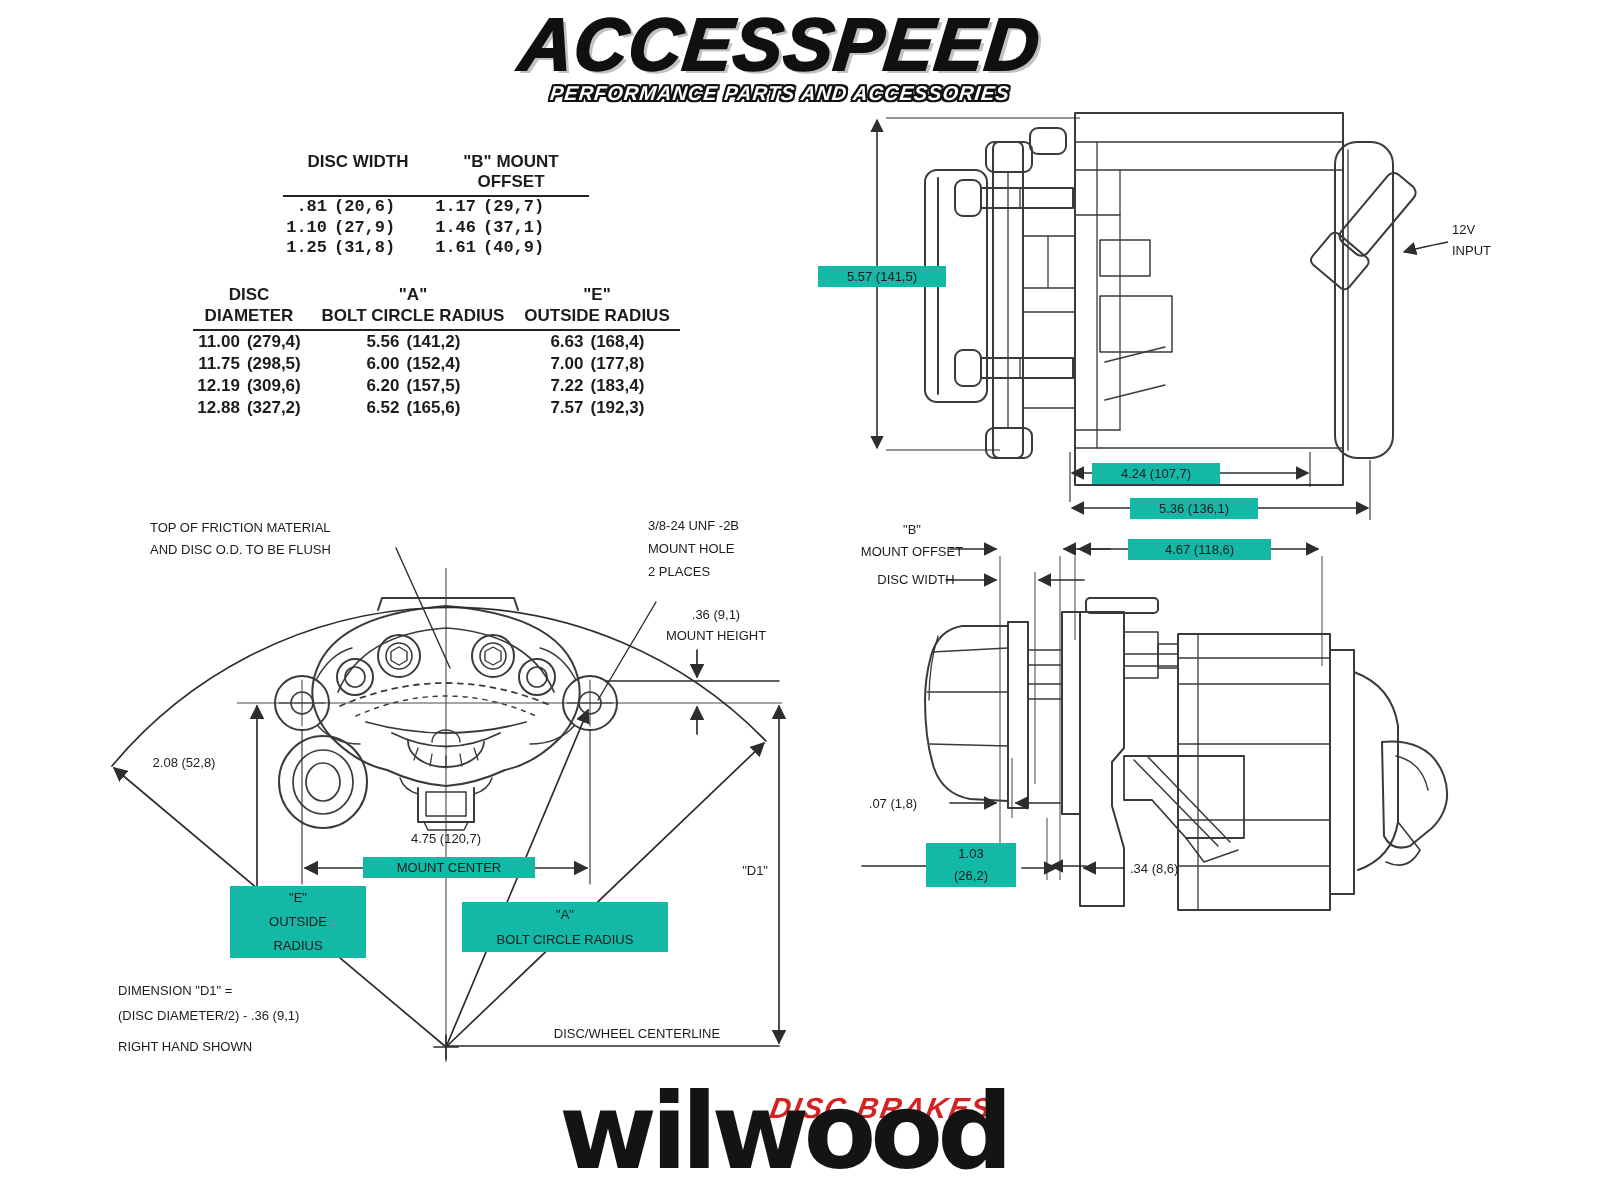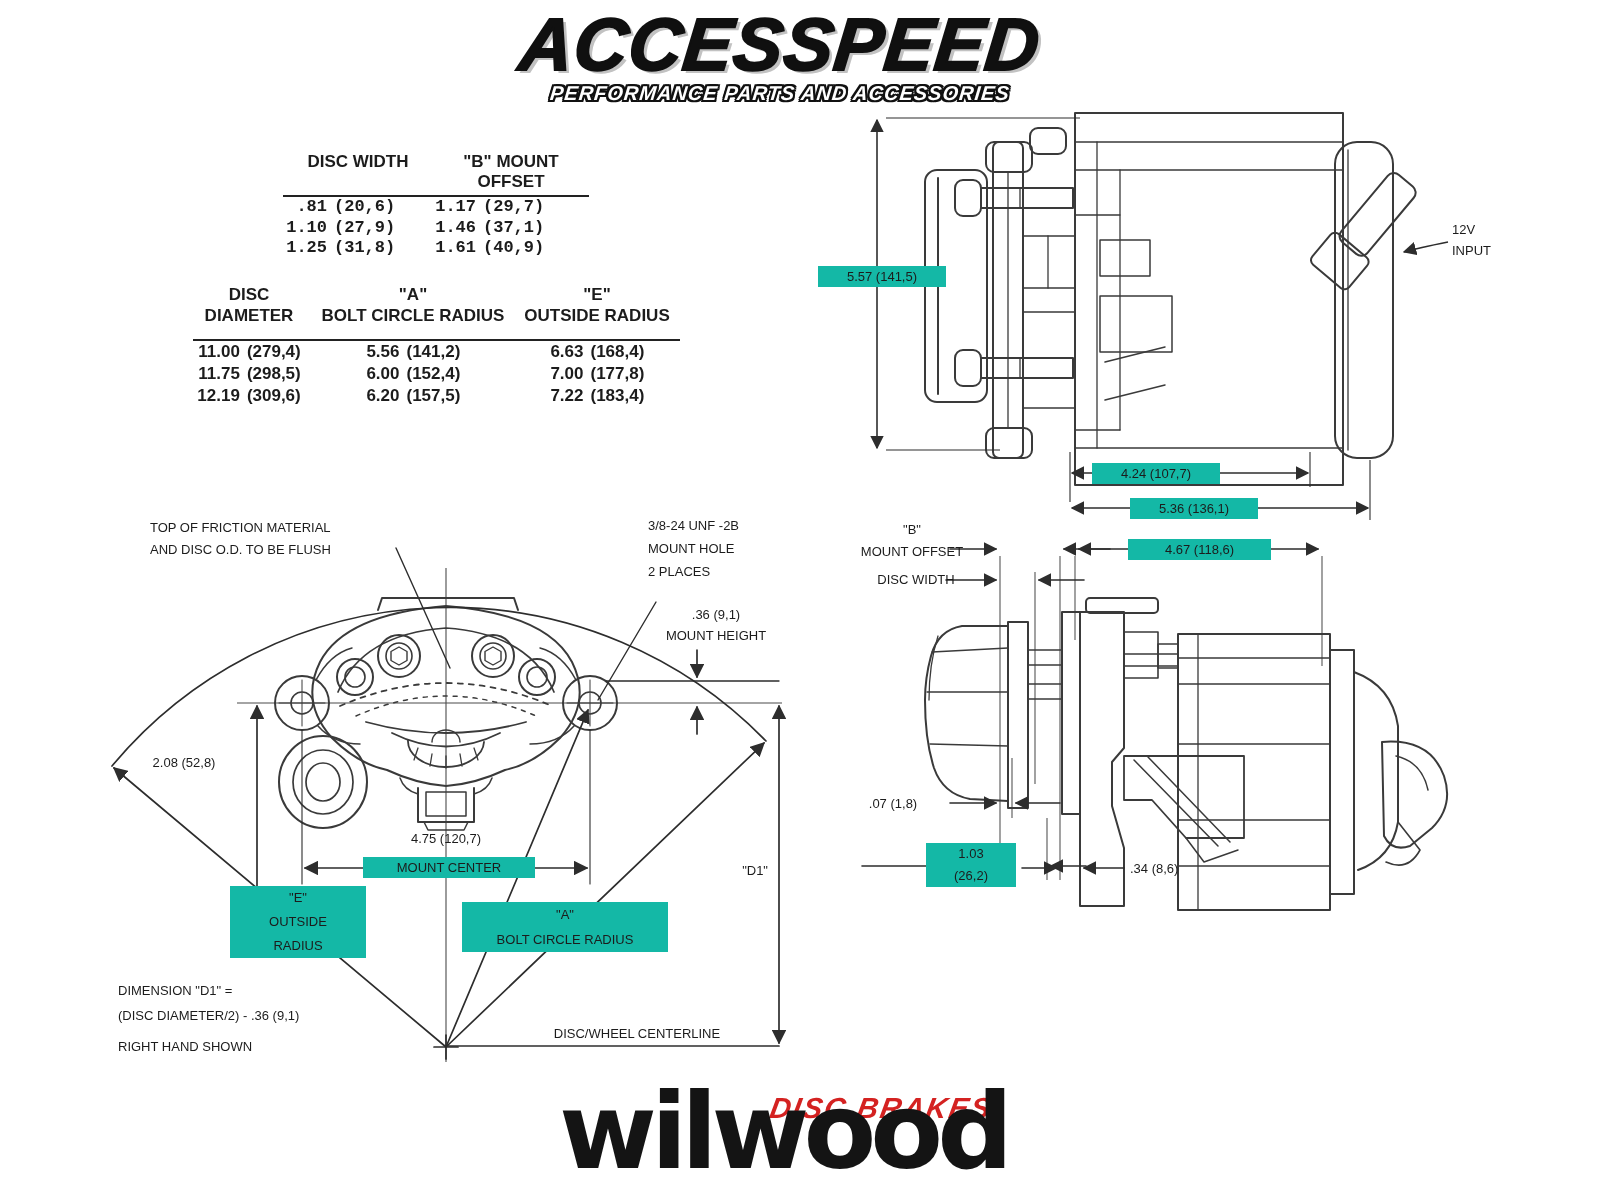--- a/index.html
+++ b/index.html
@@ -20,21 +20,21 @@
          transform:skewX(-6deg);
          text-shadow:-2px -2px 0 #111,2px -2px 0 #111,-2px 2px 0 #111,2px 2px 0 #111,
                      -2px 0 0 #111,2px 0 0 #111,0 -2px 0 #111,0 2px 0 #111;}
   
   .t1{position:absolute;left:283px;top:152px;width:306px;font-weight:bold;font-size:17px;}
   .t1 .hdr{display:flex;border-bottom:2.5px solid #222;padding-bottom:3px;}
   .t1 .hdr span{display:inline-block;text-align:center;}
   .t1 .row{display:flex;line-height:20.5px;}
   .t1 .c{display:inline-block;font-family:Liberation Mono, monospace;}
   .t2{position:absolute;left:193px;top:284px;width:487px;font-weight:bold;font-size:17px;}
-  .t2 .hdr{border-bottom:2.5px solid #222;padding-bottom:13px;}
+  .t2 .hdr{border-bottom:2.5px solid #222;padding-bottom:3px;}
   .t2 .hl{display:flex;line-height:21px;}
   .t2 .hl span{display:inline-block;text-align:center;}
   .t2 .row{display:flex;line-height:22px;}
   .t2 .grp{display:flex;justify-content:center;}
   .g1{width:112px;} .g2{width:200px;margin-left:8px;} .g3{width:152px;margin-left:8px;}
   .val{display:inline-block;text-align:right;}
   .met{display:inline-block;text-align:left;margin-left:7px;}
   
   .discbrakes{position:absolute;left:766px;top:1092px;width:230px;text-align:center;
          font-size:29px;font-weight:bold;font-style:italic;letter-spacing:2px;color:#d42221;
@@ -127,20 +127,34 @@
           <span class="val" style="width:50px">12.19</span>
           <span class="met" style="width:62px">(309,6)</span>
         </span>
       <span class="grp g2">
           <span class="val" style="width:42px">6.20</span>
           <span class="met" style="width:62px">(157,5)</span>
         </span>
       <span class="grp g3">
           <span class="val" style="width:42px">7.22</span>
           <span class="met" style="width:62px">(183,4)</span>
+        </span>
+    </div>
+    <div class="row">
+      <span class="grp g1">
+          <span class="val" style="width:50px">12.88</span>
+          <span class="met" style="width:62px">(327,2)</span>
+        </span>
+      <span class="grp g2">
+          <span class="val" style="width:42px">6.52</span>
+          <span class="met" style="width:62px">(165,6)</span>
+        </span>
+      <span class="grp g3">
+          <span class="val" style="width:42px">7.57</span>
+          <span class="met" style="width:62px">(192,3)</span>
         </span>
     </div>
   </div>
 
   <svg style="left:810px;top:100px" width="790" height="420" viewBox="810 100 790 420">
     <defs>
       <marker id="ah" viewBox="0 0 10 10" refX="9" refY="5" markerWidth="8.5" markerHeight="8.5" orient="auto-start-reverse">
         <path d="M0,0 L10,5 L0,10 z" fill="#2d2d2d"></path>
       </marker>
     </defs>

